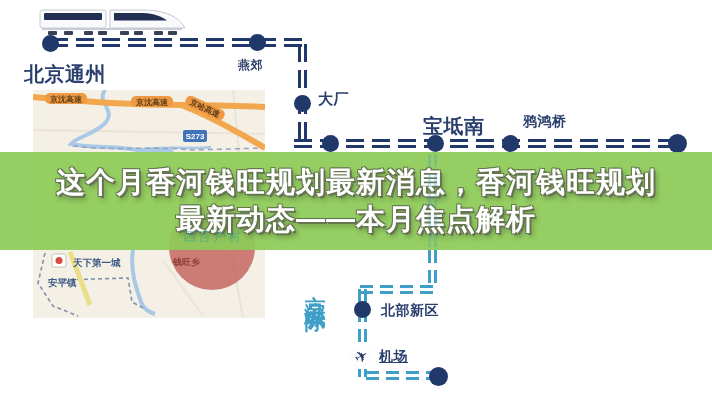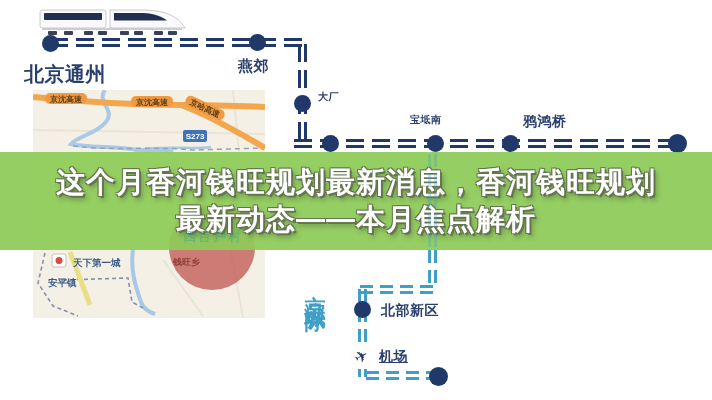--- a/index.html
+++ b/index.html
@@ -168,23 +168,23 @@
 
   <div class="dot" style="left:42px;top:35px;"></div>
   <div class="dot" style="left:249px;top:34px;"></div>
   <div class="dot" style="left:294px;top:95px;"></div>
   <div class="dot" style="left:322px;top:135px;"></div>
   <div class="dot" style="left:427px;top:135px;"></div>
   <div class="dot" style="left:502px;top:135px;"></div>
   <div class="dot big" style="left:668px;top:134px;"></div>
 
   <div class="slabel" style="left:24px;top:55px;font-size:20px;margin-top:6px;">北京通州</div>
-  <div class="slabel" style="left:238px;top:57px;font-size:15px;">燕郊</div>
-  <div class="slabel" style="left:318px;top:90px;font-size:10px;">大厂</div>
-  <div class="slabel" style="left:410px;top:113px;font-size:10px;">宝坻南</div>
+  <div class="slabel" style="left:238px;top:57px;font-size:12px;">燕郊</div>
+  <div class="slabel" style="left:318px;top:90px;font-size:15px;">大厂</div>
+  <div class="slabel" style="left:423px;top:113px;font-size:20px;">宝坻南</div>
   <div class="slabel" style="left:489px;top:113px;font-size:14px;margin-left:34px;">鸦鸿桥</div>
 
   <div class="dcyan-v ghost-line" style="left:428px;top:154px;height:94px;"></div>
   <div id="ghost-text">四百户村</div>
 
   <div class="dcyan-v" style="left:428px;top:250px;height:40px;"></div>
   <div class="dcyan-h" style="left:360px;top:285px;width:77px;"></div>
   <div class="dcyan-v" style="left:358px;top:289px;height:88px;"></div>
   <div class="dcyan-h" style="left:366px;top:371px;width:70px;"></div>
 

